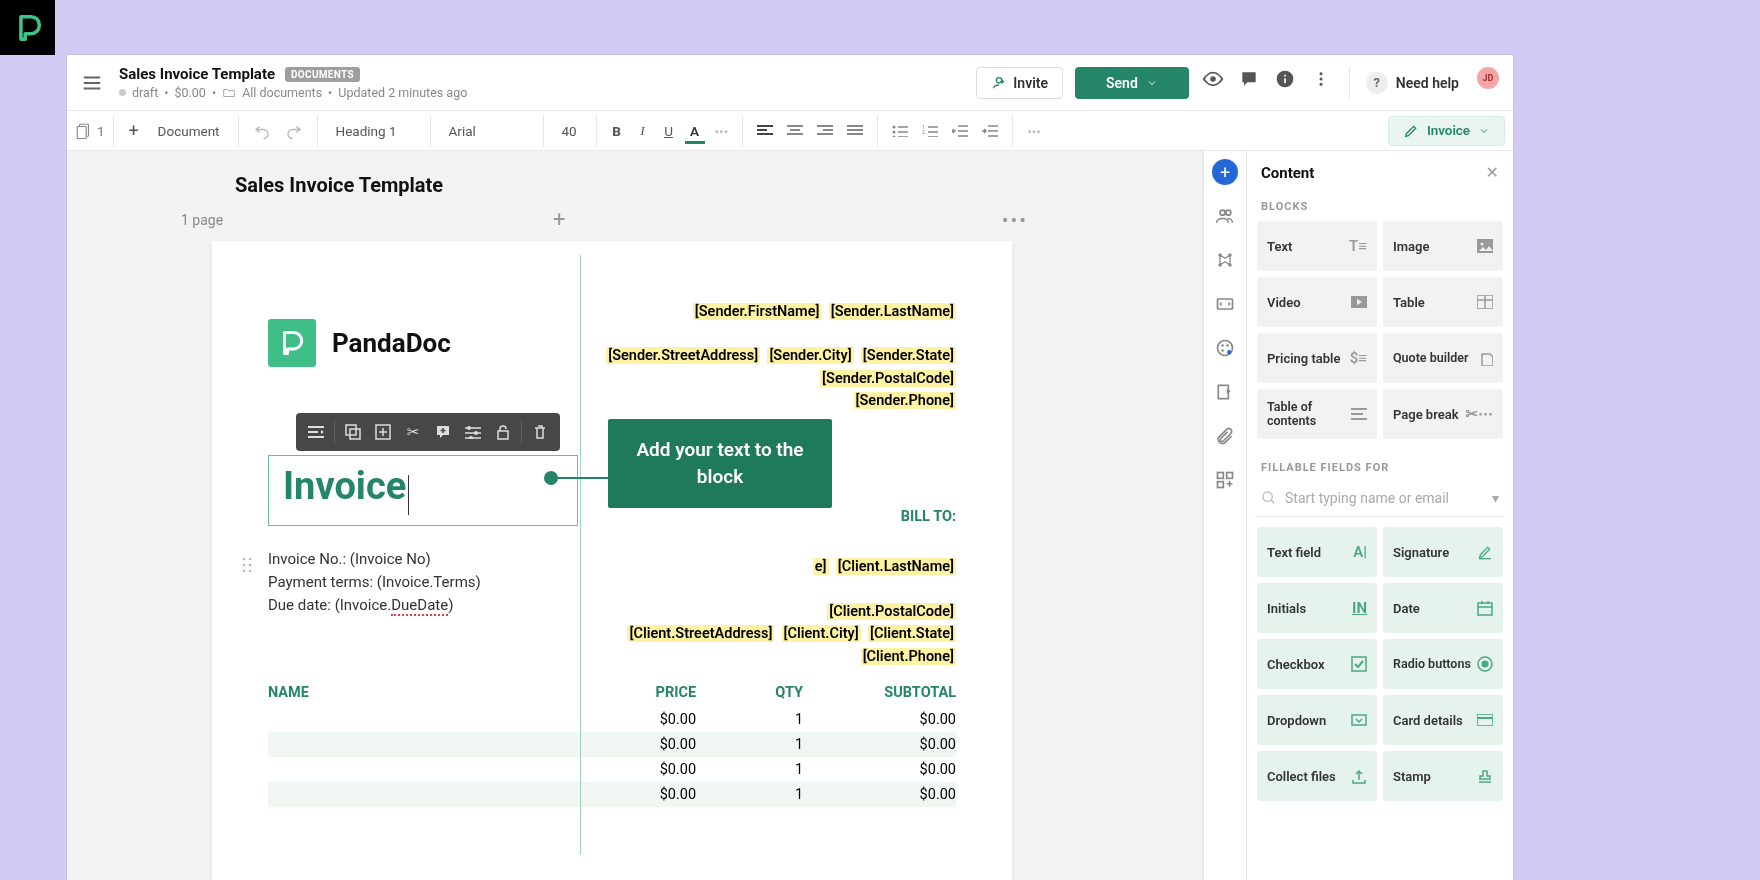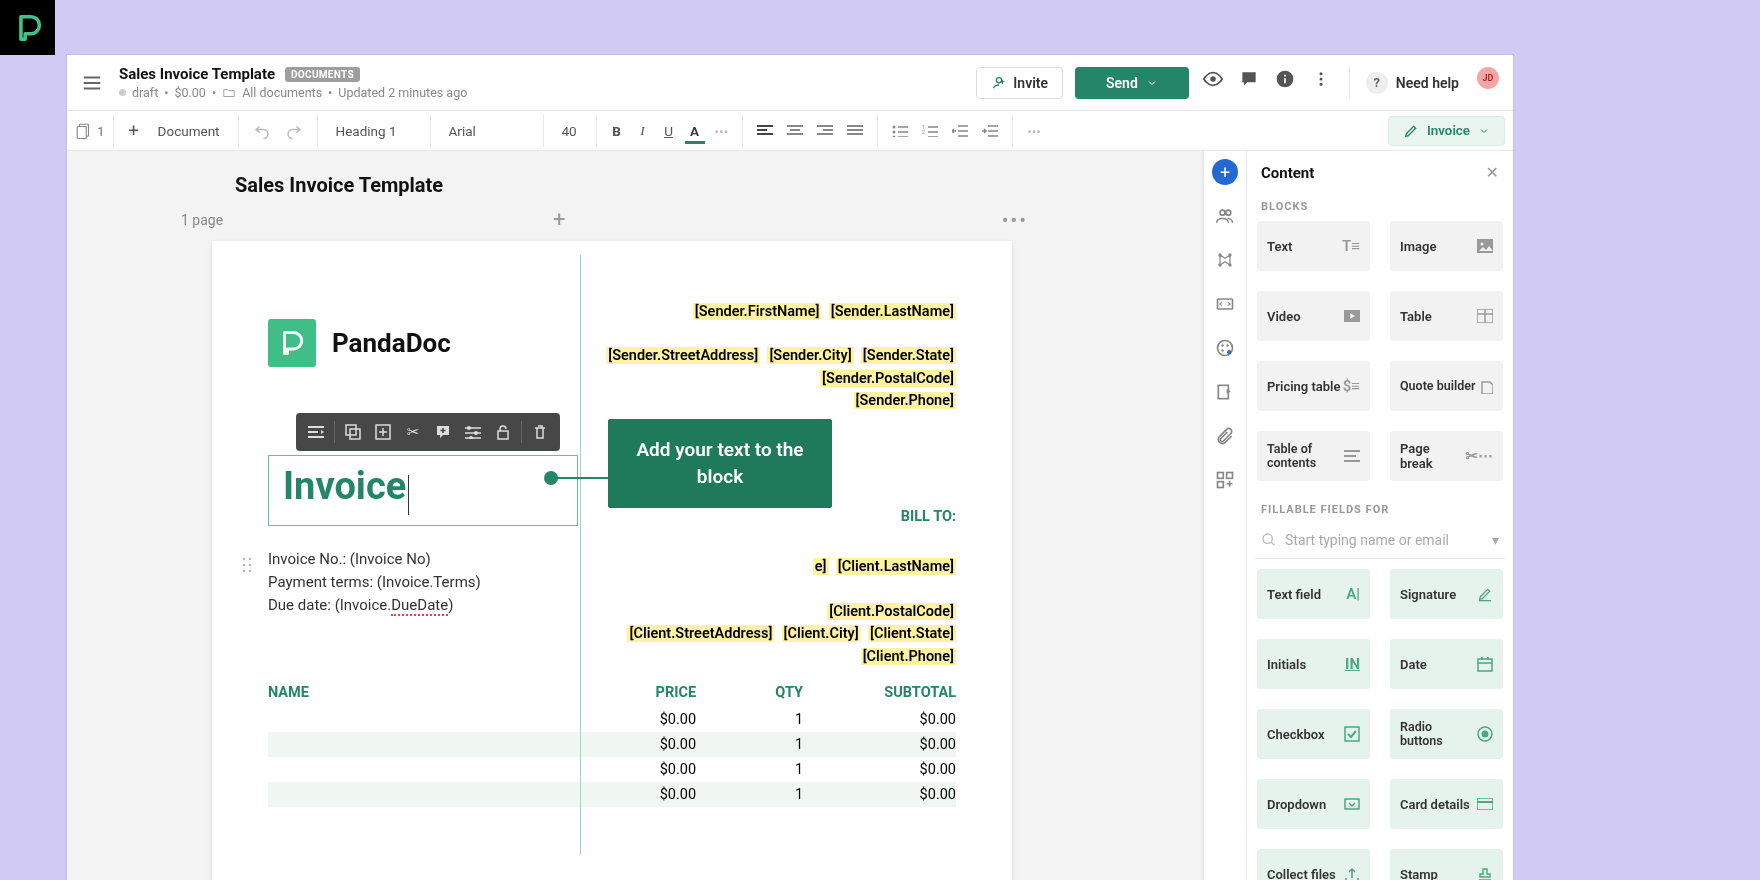--- a/index.html
+++ b/index.html
@@ -74,21 +74,21 @@
 .col-sub { flex: 1; text-align: right; }
 
 .side-strip { position: absolute; top: 96px; right: 266px; width: 44px; bottom: 0; background: #fff; border-left: 1px solid #e8e8e8; border-right: 1px solid #e8e8e8; display: flex; flex-direction: column; align-items: center; padding-top: 8px; gap: 18px; }
 .strip-btn { width: 26px; height: 26px; color: #888; cursor: pointer; display: flex; align-items: center; justify-content: center; font-size: 18px; }
 .strip-btn.add { background: #2468d6; color: #fff; border-radius: 50%; }
 .panel { position: absolute; top: 96px; right: 0; width: 266px; bottom: 0; background: #fff; padding: 8px 8px 0; overflow: hidden; }
 .panel-head { display: flex; align-items: center; justify-content: space-between; padding: 4px 6px 12px; }
 .panel-title { font-size: 15px; font-weight: 700; color: #111; }
 .panel-close { color: #999; font-size: 16px; cursor: pointer; }
 .panel-section { font-size: 11px; font-weight: 700; letter-spacing: 1px; color: #999; padding: 6px 6px 8px; }
-.tile-grid { display: grid; grid-template-columns: 1fr 1fr; gap: 20px; padding: 0 2px; }
+.tile-grid { display: grid; grid-template-columns: 1fr 1fr; gap: 6px; padding: 0 2px; }
 .tile { background: #f2f2f2; height: 50px; border-radius: 3px; display: flex; align-items: center; justify-content: space-between; padding: 0 10px; font-size: 13px; font-weight: 600; color: #333; cursor: pointer; }
 .tile.green { background: #e6f3ed; }
 .tile .ticon { color: #999; font-size: 15px; }
 .tile.green .ticon { color: #4aa981; }
 .tile.two-line { font-size: 12.5px; line-height: 1.15; }
 .search-row { display: flex; align-items: center; gap: 8px; border-bottom: 1px solid #e8e8e8; padding: 8px 6px 10px; margin-bottom: 10px; color: #aaa; font-size: 14px; }
 svg { display: block; }
 </style>
 </head>
 <body>

